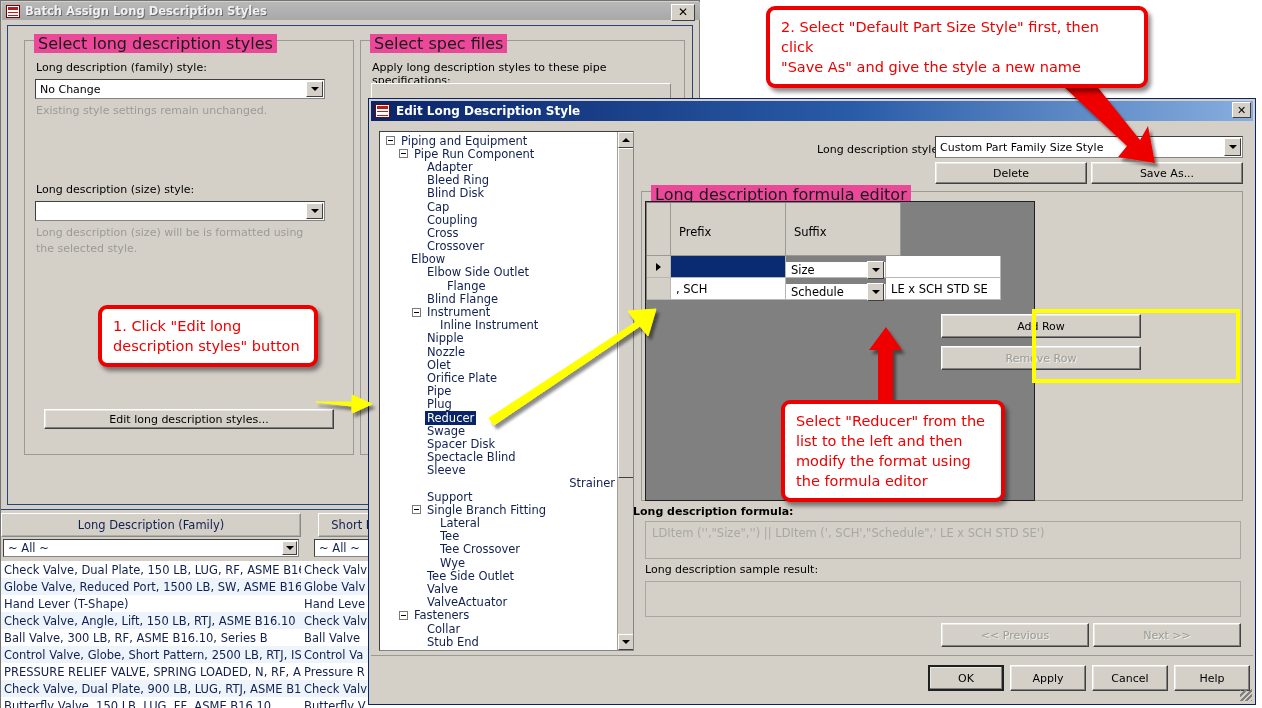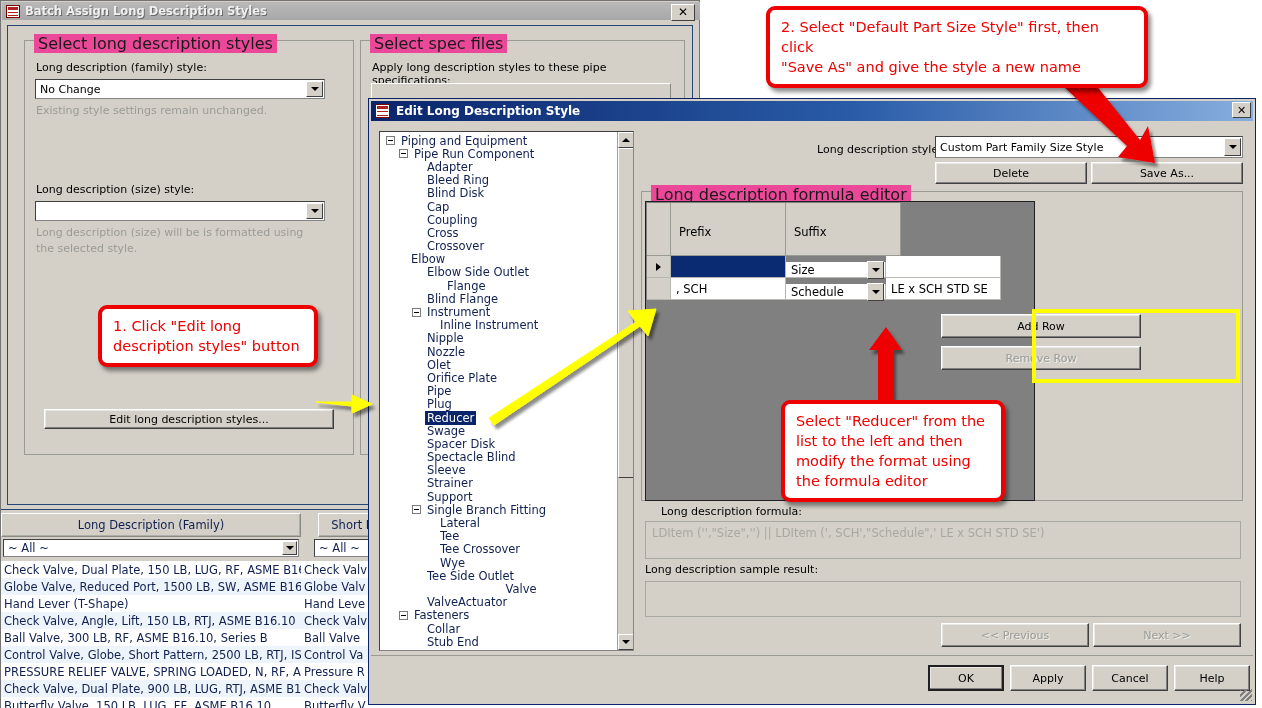--- a/index.html
+++ b/index.html
@@ -421,21 +421,21 @@
           <span class="tlabel">Spacer Disk</span>
         </div>
         <div class="tnode" style="padding-left: 32px;">
           <span style="width: 13px; flex: 0 0 auto;"></span>
           <span class="tlabel">Spectacle Blind</span>
         </div>
         <div class="tnode" style="padding-left: 32px;">
           <span style="width: 13px; flex: 0 0 auto;"></span>
           <span class="tlabel">Sleeve</span>
         </div>
-        <div class="tnode" style="padding-left: 32px;">
+        <div class="tnode" style="padding-left: 32px; justify-content: flex-end;">
           <span style="width: 13px; flex: 0 0 auto;"></span>
           <span class="tlabel">Strainer</span>
         </div>
         <div class="tnode" style="padding-left: 32px;">
           <span style="width: 13px; flex: 0 0 auto;"></span>
           <span class="tlabel">Support</span>
         </div>
         <div class="tnode" style="padding-left: 32px;">
           <span class="tog"></span>
           <span class="tlabel">Single Branch Fitting</span>
@@ -453,21 +453,21 @@
           <span class="tlabel">Tee Crossover</span>
         </div>
         <div class="tnode" style="padding-left: 45px;">
           <span style="width: 13px; flex: 0 0 auto;"></span>
           <span class="tlabel">Wye</span>
         </div>
         <div class="tnode" style="padding-left: 32px;">
           <span style="width: 13px; flex: 0 0 auto;"></span>
           <span class="tlabel">Tee Side Outlet</span>
         </div>
-        <div class="tnode" style="padding-left: 32px; justify-content: center;">
+        <div class="tnode" style="padding-left: 32px;">
           <span style="width: 13px; flex: 0 0 auto;"></span>
           <span class="tlabel">Valve</span>
         </div>
         <div class="tnode" style="padding-left: 32px;">
           <span style="width: 13px; flex: 0 0 auto;"></span>
           <span class="tlabel">ValveActuator</span>
         </div>
         <div class="tnode" style="padding-left: 19px;">
           <span class="tog"></span>
           <span class="tlabel">Fasteners</span>
@@ -536,21 +536,21 @@
             </span>
           </div>
           <div class="fcell" style="width: 115px;">LE x SCH STD SE</div>
         </div>
       </div>
   </div>
 
   <div class="btn" style="left:572px;top:215px;width:200px;height:24px;">Add Row</div>
   <div class="btn disabled" style="left:572px;top:247px;width:200px;height:24px;">Remove Row</div>
 
-  <span class="fieldlabel" style="left:292px;top:406px;">Long description formula:</span>
+  <span class="fieldlabel" style="left:264px;top:406px;font-weight:bold;">Long description formula:</span>
   <div class="ro-field" style="left:276px;top:422px;width:596px;height:38px;">LDItem ('',"Size",'') || LDItem (', SCH',"Schedule",' LE x SCH STD SE')</div>
 
   <span class="fieldlabel" style="left:276px;top:464px;text-align:center;">Long description sample result:</span>
   <div class="ro-field" style="left:276px;top:482px;width:596px;height:36px;"></div>
 
   <div class="btn disabled" style="left:572px;top:524px;width:148px;height:24px;">&lt;&lt; Previous</div>
   <div class="btn disabled" style="left:724px;top:524px;width:148px;height:24px;">Next &gt;&gt;</div>
 
   <div style="position:absolute;left:2px;top:556px;width:882px;height:1px;background:#9a9a94;"></div>
 

